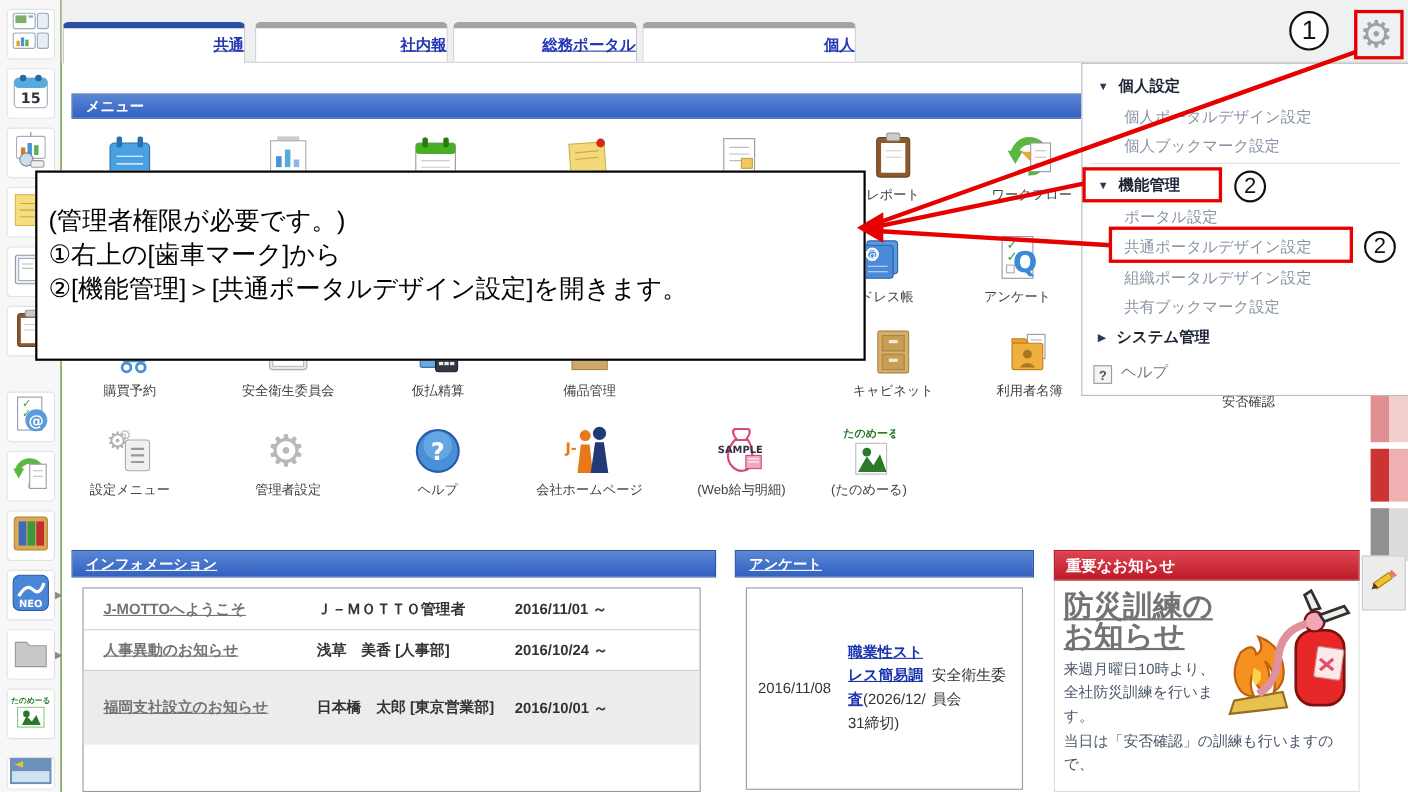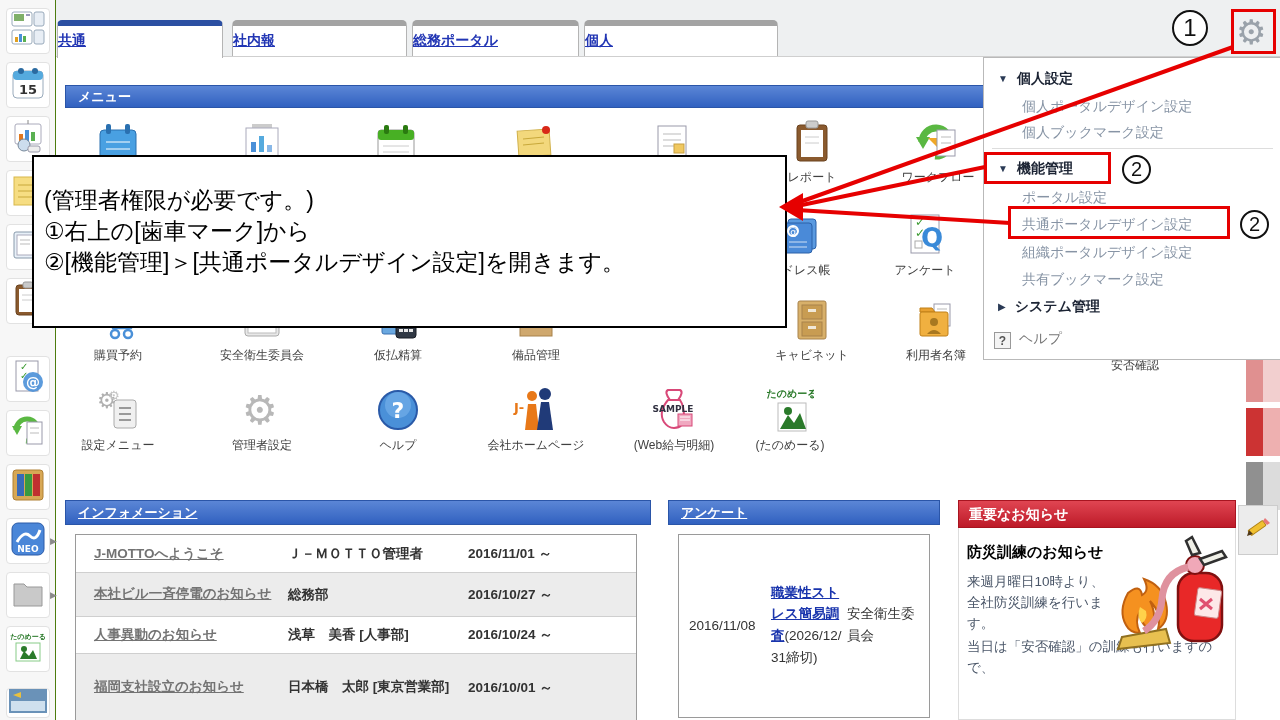--- a/index.html
+++ b/index.html
@@ -10,21 +10,21 @@
 
   
   #sidebar { left:0; top:0; width:56px; height:720px; background:#f7f7f7; border-right:1px solid #4d7c0f; z-index:1; }
   .sbtile { position:absolute; left:6px; width:44px; height:46px; background:#fff; border:1px solid #e2e2e2; border-radius:4px;
             display:flex; align-items:center; justify-content:center; }
   .sbarrow { position:absolute; left:50px; font-size:9px; color:#8a8a8a; }
 
   
   #tabstrip { left:56px; top:0; width:1224px; height:57px; background:#eef0f1; border-bottom:1px solid #cfcfcf; z-index:2; }
   .tab { position:absolute; top:20px; height:36px; background:#ffffff; border:1px solid #b4b4b4; border-bottom:none;
-         border-radius:5px 5px 0 0; text-align:left; line-height:28px; font-size:14px; font-weight:bold; }
+         border-radius:5px 5px 0 0; text-align:right; line-height:28px; font-size:14px; font-weight:bold; }
   .tab a { color:#2236b4; text-decoration:underline; }
   .tab.active { border-top:6px solid #2b4fa2; height:38px; }
   .tab.inactive { border-top:6px solid #a3a3a3; }
 
   
   .bluebar { background:linear-gradient(#5b86d6,#3161c0); color:#fff; font-size:13px; font-weight:bold;
              line-height:22px; padding-left:12px; border:1px solid #2a55a8; }
   .redbar  { background:linear-gradient(#e04552,#bd1a28); color:#fff; font-size:14px; font-weight:bold;
              line-height:26px; padding-left:10px; border:1px solid #a81420; }
   .bar-link { color:#fff; text-decoration:underline; }
@@ -63,21 +63,21 @@
   .redbox { position:absolute; border:3px solid #e60000; z-index:30; pointer-events:none; }
   .cnum { position:absolute; border:2px solid #111; border-radius:50%; background:#fff; color:#111;
           display:flex; align-items:center; justify-content:center; z-index:31; font-weight:normal; }
   #arrowsvg { left:0; top:0; width:1280px; height:720px; z-index:40; pointer-events:none; }
 
   
   .chip { position:absolute; left:1246px; width:34px; }
   #pencil-tile { left:1238px; top:505px; width:40px; height:50px; background:#ececec; border:1px solid #ccc;
                  display:flex; align-items:center; justify-content:center; z-index:1; cursor:pointer; }
 
-  .imp-head { color:#000000; font-weight:bold; font-size:15px; line-height:27px; }
+  .imp-head { color:#737373; font-weight:bold; font-size:27px; line-height:27px;text-decoration:underline; }
   .imp-body { color:#4a5668; font-size:13.5px; line-height:21px; }
   svg text { font-family:"DejaVu Sans",sans-serif; }
 </style>
 </head>
 <body>
 
 <div id="stage">
 
   <div id="sidebar" class="abs">
     <div class="sbtile" style="top:8px">
@@ -498,25 +498,20 @@
   </div>
 
   <div class="abs bluebar" style="left:65px; top:500px; width:586px; height:25px; line-height:23px; z-index:1">
     <a class="bar-link">インフォメーション</a>
   </div>
   <div class="ptable" style="left:75px; top:534px; width:562px; height:186px; z-index:1">
     <div class="prow" style="height:38px">
       <div class="ititle"><a>J-MOTTOへようこそ</a></div>
       <div class="iauthor">Ｊ－ＭＯＴＴＯ管理者</div>
       <div class="idate">2016/11/01 ～</div>
-    </div>
-    <div class="prow alt" style="height:44px">
-      <div class="ititle" style="line-height:1.35"><a>本社ビル一斉停電のお知らせ</a></div>
-      <div class="iauthor">総務部</div>
-      <div class="idate">2016/10/27 ～</div>
     </div>
     <div class="prow" style="height:37px">
       <div class="ititle"><a>人事異動のお知らせ</a></div>
       <div class="iauthor">浅草　美香 [人事部]</div>
       <div class="idate">2016/10/24 ～</div>
     </div>
     <div class="prow alt" style="height:67px">
       <div class="ititle" style="line-height:1.35"><a>福岡支社設立のお知らせ</a></div>
       <div class="iauthor" style="line-height:1.35">日本橋　太郎 [東京営業部]</div>
       <div class="idate">2016/10/01 ～</div>

